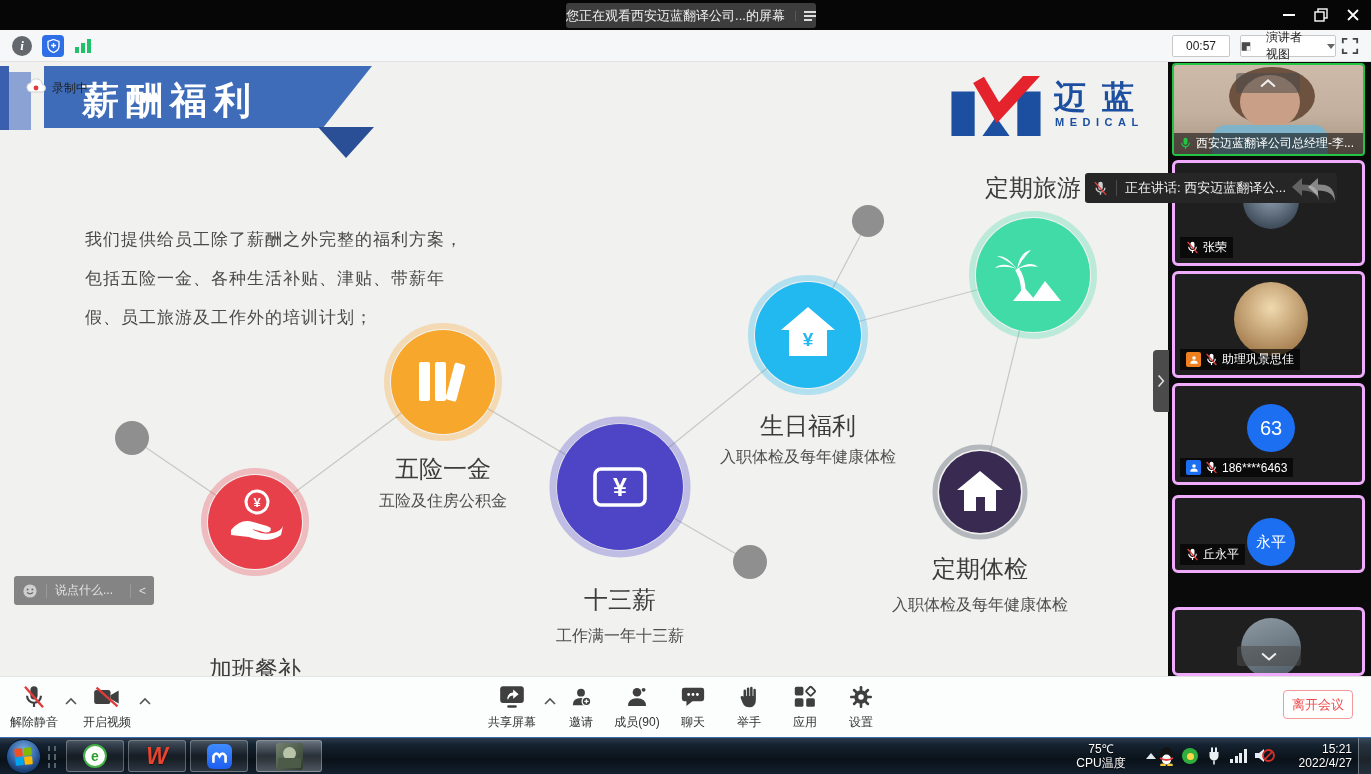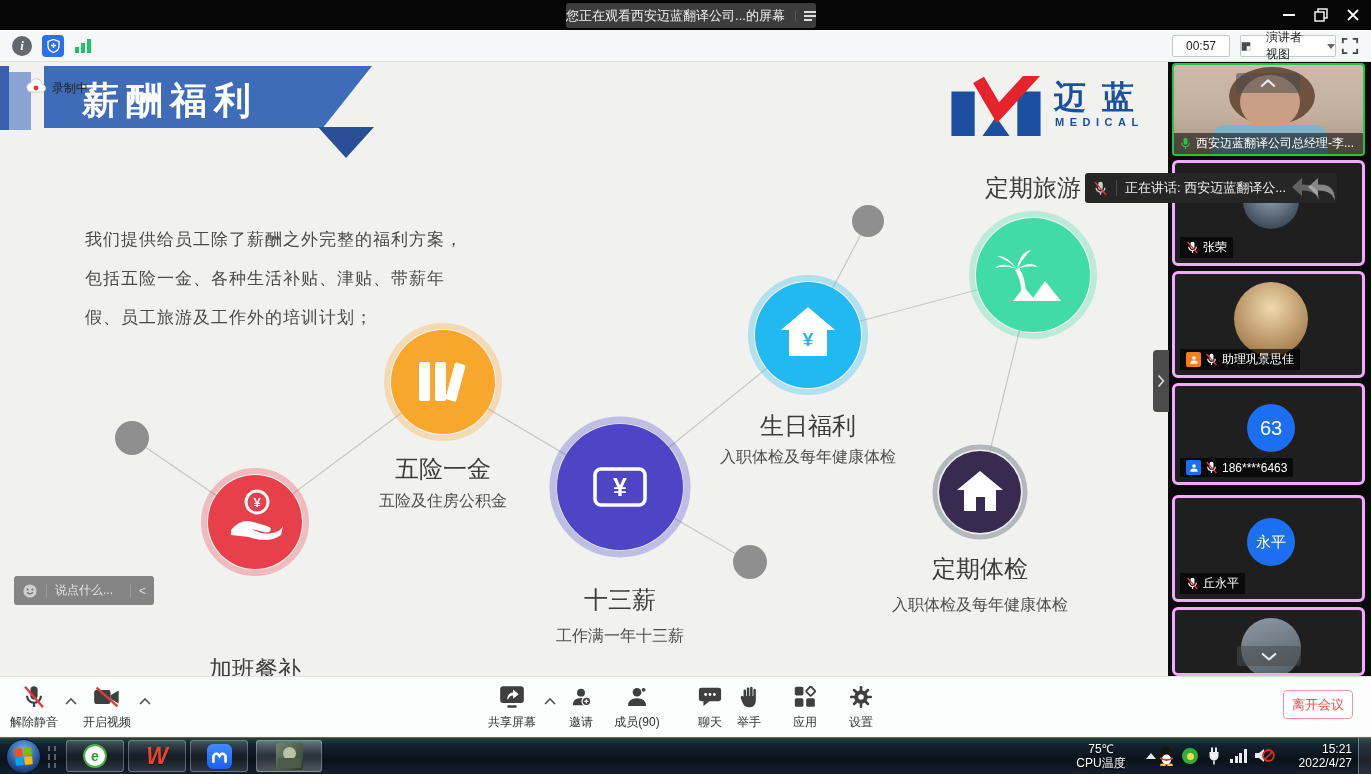--- a/index.html
+++ b/index.html
@@ -330,21 +330,21 @@
           </svg>
       </span>
       <svg width="13" height="13" viewBox="0 0 20 20" style="color:#fff;flex:none;">
           <use href="#ic-mic"></use>
           <line x1="2.5" y1="1.5" x2="17.5" y2="18.5" stroke="#e03c3c" stroke-width="2"></line>
         </svg>
       <span class="ellip">186****6463</span>
     </div>
   </div>
 
-  <div class="tile" style="top:433px;height:107px;">
+  <div class="tile" style="top:433px;height:78px;">
     <div class="avatar-blue" style="left:72px;top:20px;width:48px;height:48px;font-size:15px;">永平</div>
     <div class="chip">
       <svg width="13" height="13" viewBox="0 0 20 20" style="color:#fff;flex:none;">
           <use href="#ic-mic"></use>
           <line x1="2.5" y1="1.5" x2="17.5" y2="18.5" stroke="#e03c3c" stroke-width="2"></line>
         </svg>
       <span class="ellip">丘永平</span>
     </div>
   </div>
 
@@ -420,21 +420,21 @@
   </div>
 
   <div class="tbtn" style="left:605px;width:64px;">
     <svg width="24" height="24" viewBox="0 0 20 20" class="tico">
         <use href="#ic-person"></use>
         <circle cx="15.5" cy="4" r="1.6" fill="#3f3f3f"></circle>
       </svg>
     <div class="lbl">成员(90)</div>
   </div>
 
-  <div class="tbtn" style="left:681px;">
+  <div class="tbtn" style="left:664px;">
     <svg width="24" height="24" viewBox="0 0 22 20" class="tico">
         <use href="#ic-chat"></use>
       </svg>
     <div class="lbl">聊天</div>
   </div>
 
   <div class="tbtn" style="left:720px;">
     <svg width="22" height="24" viewBox="0 0 20 22" class="tico">
         <use href="#ic-hand"></use>
       </svg>

